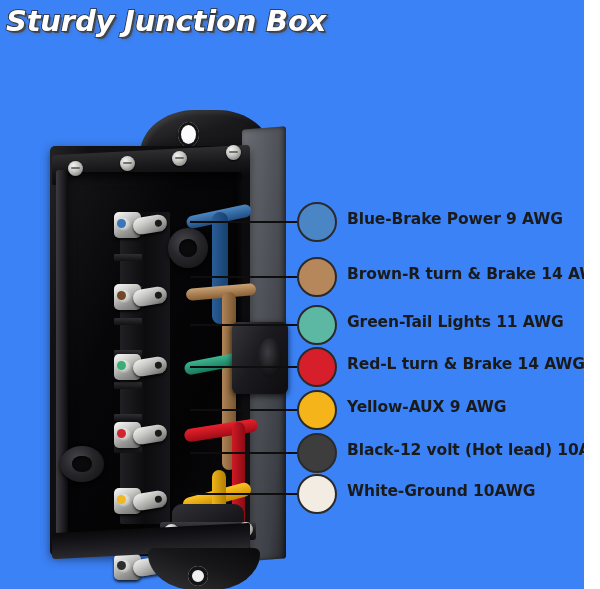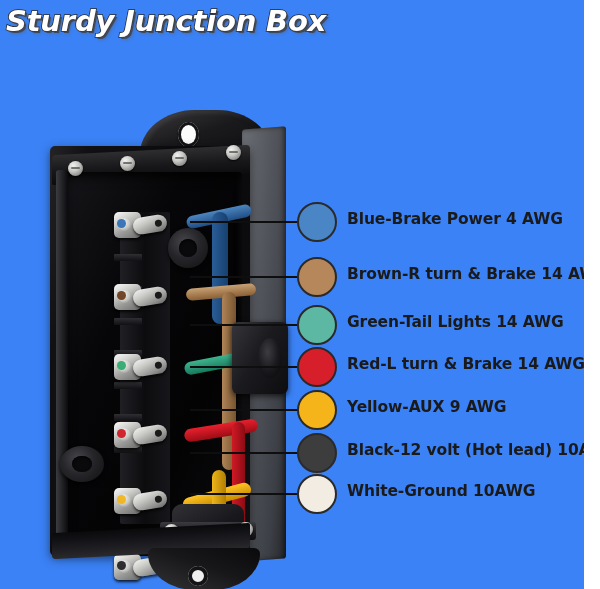--- a/index.html
+++ b/index.html
@@ -448,33 +448,33 @@
     <div class="flange-bottom"></div>
     <div class="bracket-bottom"></div>
     <div class="bracket-bottom-hole"></div>
   </div>
 
   <div id="legend">
 
     <div class="legend-row" style="top:200px;">
       <div class="leader" style="left:190px; width:108px;"></div>
       <div class="swatch" style="left:297px; background:#4a86c5;"></div>
-      <div class="legend-label" style="left:347px;">Blue-Brake Power 4 AWG</div>
+      <div class="legend-label" style="left:347px;">Blue-Brake Power 9 AWG</div>
     </div>
 
     <div class="legend-row" style="top:255px;">
       <div class="leader" style="left:190px; width:108px;"></div>
       <div class="swatch" style="left:297px; background:#b5875a;"></div>
       <div class="legend-label" style="left:347px;">Brown-R turn &amp; Brake 14 AWG</div>
     </div>
 
     <div class="legend-row" style="top:303px;">
       <div class="leader" style="left:190px; width:108px;"></div>
       <div class="swatch" style="left:297px; background:#5cb8a3;"></div>
-      <div class="legend-label" style="left:347px;">Green-Tail Lights 14 AWG</div>
+      <div class="legend-label" style="left:347px;">Green-Tail Lights 11 AWG</div>
     </div>
 
     <div class="legend-row" style="top:345px;">
       <div class="leader" style="left:190px; width:108px;"></div>
       <div class="swatch" style="left:297px; background:#d71e2b;"></div>
       <div class="legend-label" style="left:347px;">Red-L turn &amp; Brake 14 AWG</div>
     </div>
 
     <div class="legend-row" style="top:388px;">
       <div class="leader" style="left:190px; width:108px;"></div>

